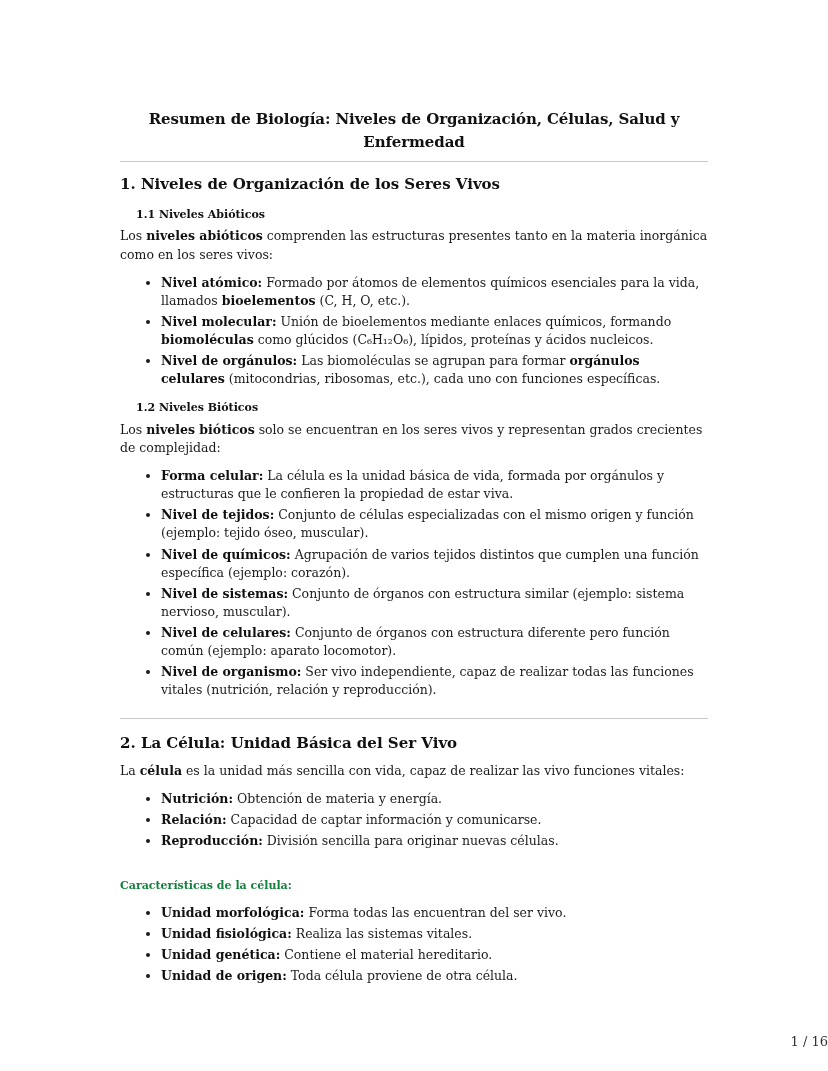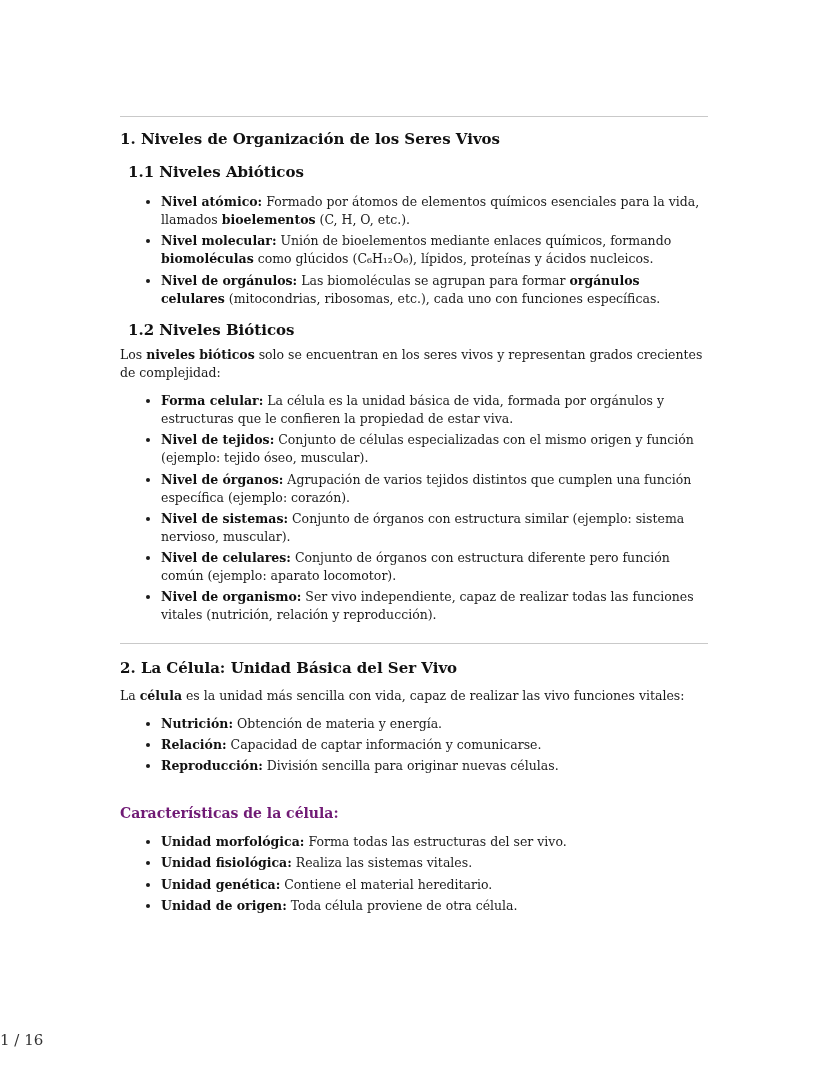--- a/index.html
+++ b/index.html
@@ -37,104 +37,106 @@
     margin: 18px 0 14px 0;
   }
   h2.section-heading {
     font-size: 15px;
     line-height: 1.4;
     margin: 2px 0 8px 0;
     color: #111111;
     font-weight: 700;
   }
   h3.subsection-heading {
-    font-size: 15px;
+    font-size: 11px;
     line-height: 1.4;
-    margin: 12px 0 5px 8px;
+    margin: 12px 0 5px 16px;
     color: #111111;
     font-weight: 700;
   }
   p.body-text {
     font-size: 12.5px;
     line-height: 1.45;
     margin: 0 0 4px 0;
   }
   p.bold-heading {
-    font-size: 14px;
+    font-size: 11px;
     line-height: 1.45;
     font-weight: 700;
     margin: 28px 0 4px 0;
-    color: #701a75;
+    color: #15803d;
   }
   ul.bullet-list {
     margin: 10px 4px 10px 0;
     padding-left: 41px;
     list-style-type: disc;
   }
   ul.bullet-list li {
     font-size: 12.5px;
     line-height: 1.45;
     margin: 0 0 3px 0;
   }
   .b {
     font-weight: 700;
     color: #111111;
   }
   .footer {
     position: absolute;
     left: 0;
     bottom: 22px;
     width: 100%;
-    text-align: left;
-    font-size: 15px;
+    text-align: right;
+    font-size: 13px;
     color: #333333;
   }
 </style>
 </head>
 <body>
 
 <div class="page">
 
+  <h1 class="doc-title">Resumen de Biología: Niveles de Organización, Células, Salud y Enfermedad</h1>
 
   <hr class="rule">
 
   <h2 class="section-heading">1. Niveles de Organización de los Seres Vivos</h2>
 
   <h3 class="subsection-heading">1.1 Niveles Abióticos</h3>
+  <p class="body-text"><span>Los </span><span class="b">niveles abióticos</span><span> comprenden las estructuras presentes tanto en la materia inorgánica como en los seres vivos:</span></p>
   <ul class="bullet-list">
     <li><span class="b">Nivel atómico:</span><span> Formado por átomos de elementos químicos esenciales para la vida, llamados </span><span class="b">bioelementos</span><span> (C, H, O, etc.).</span></li>
     <li><span class="b">Nivel molecular:</span><span> Unión de bioelementos mediante enlaces químicos, formando </span><span class="b">biomoléculas</span><span> como glúcidos (C₆H₁₂O₆), lípidos, proteínas y ácidos nucleicos.</span></li>
     <li><span class="b">Nivel de orgánulos:</span><span> Las biomoléculas se agrupan para formar </span><span class="b">orgánulos celulares</span><span> (mitocondrias, ribosomas, etc.), cada uno con funciones específicas.</span></li>
   </ul>
 
   <h3 class="subsection-heading">1.2 Niveles Bióticos</h3>
   <p class="body-text"><span>Los </span><span class="b">niveles bióticos</span><span> solo se encuentran en los seres vivos y representan grados crecientes de complejidad:</span></p>
   <ul class="bullet-list">
     <li><span class="b">Forma celular:</span><span> La célula es la unidad básica de vida, formada por orgánulos y estructuras que le confieren la propiedad de estar viva.</span></li>
     <li><span class="b">Nivel de tejidos:</span><span> Conjunto de células especializadas con el mismo origen y función (ejemplo: tejido óseo, muscular).</span></li>
-    <li><span class="b">Nivel de órganos:</span><span> Agrupación de varios tejidos distintos que cumplen una función específica (ejemplo: corazón).</span></li>
+    <li><span class="b">Nivel de químicos:</span><span> Agrupación de varios tejidos distintos que cumplen una función específica (ejemplo: corazón).</span></li>
     <li><span class="b">Nivel de sistemas:</span><span> Conjunto de órganos con estructura similar (ejemplo: sistema nervioso, muscular).</span></li>
     <li><span class="b">Nivel de celulares:</span><span> Conjunto de órganos con estructura diferente pero función común (ejemplo: aparato locomotor).</span></li>
     <li><span class="b">Nivel de organismo:</span><span> Ser vivo independiente, capaz de realizar todas las funciones vitales (nutrición, relación y reproducción).</span></li>
   </ul>
 
   <hr class="rule section">
 
   <h2 class="section-heading">2. La Célula: Unidad Básica del Ser Vivo</h2>
 
   <p class="body-text"><span>La </span><span class="b">célula</span><span> es la unidad más sencilla con vida, capaz de realizar las vivo funciones vitales:</span></p>
   <ul class="bullet-list">
     <li><span class="b">Nutrición:</span><span> Obtención de materia y energía.</span></li>
     <li><span class="b">Relación:</span><span> Capacidad de captar información y comunicarse.</span></li>
     <li><span class="b">Reproducción:</span><span> División sencilla para originar nuevas células.</span></li>
   </ul>
 
   <p class="bold-heading">Características de la célula:</p>
   <ul class="bullet-list">
-    <li><span class="b">Unidad morfológica:</span><span> Forma todas las estructuras del ser vivo.</span></li>
+    <li><span class="b">Unidad morfológica:</span><span> Forma todas las encuentran del ser vivo.</span></li>
     <li><span class="b">Unidad fisiológica:</span><span> Realiza las sistemas vitales.</span></li>
     <li><span class="b">Unidad genética:</span><span> Contiene el material hereditario.</span></li>
     <li><span class="b">Unidad de origen:</span><span> Toda célula proviene de otra célula.</span></li>
   </ul>
 
   <div class="footer">1 / 16</div>
 
 </div>
 
 </body></html>

